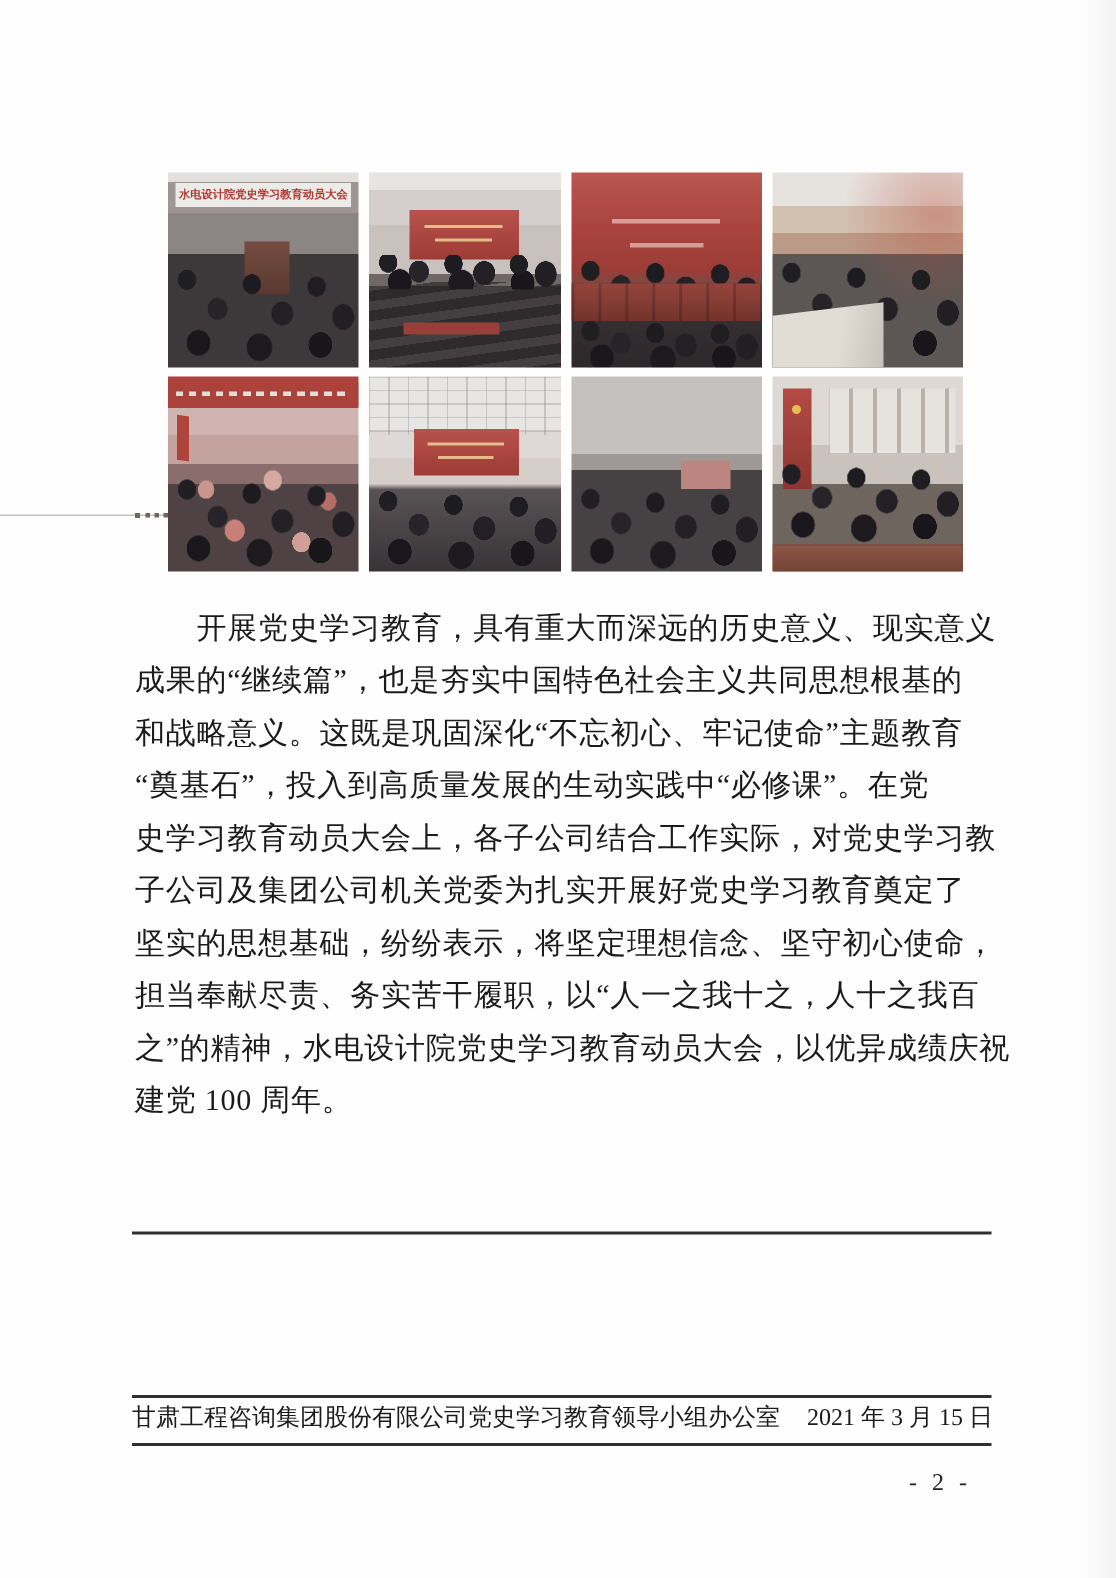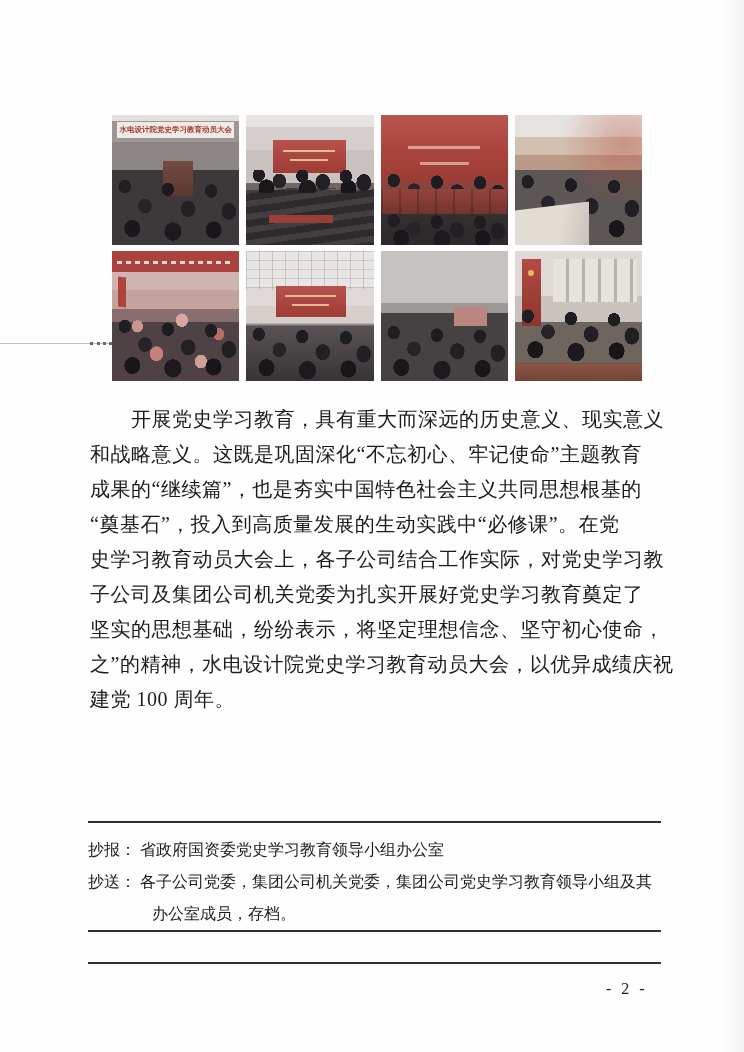--- a/index.html
+++ b/index.html
@@ -163,46 +163,38 @@
     <div class="photo p8">
       <div class="p8-windows"></div>
       <div class="p8-banner"></div>
       <div class="heads" style="top:40%;bottom:14%;"></div>
       <div class="p8-table"></div>
     </div>
   </div>
 
   <div class="body-text">
     <div class="line indent">开展党史学习教育，具有重大而深远的历史意义、现实意义</div>
+    <div class="line">成果的“继续篇”，也是夯实中国特色社会主义共同思想根基的</div>
     <div class="line">和战略意义。这既是巩固深化“不忘初心、牢记使命”主题教育</div>
-    <div class="line">成果的“继续篇”，也是夯实中国特色社会主义共同思想根基的</div>
     <div class="line">“奠基石”，投入到高质量发展的生动实践中“必修课”。在党</div>
     <div class="line">史学习教育动员大会上，各子公司结合工作实际，对党史学习教</div>
     <div class="line">子公司及集团公司机关党委为扎实开展好党史学习教育奠定了</div>
     <div class="line">坚实的思想基础，纷纷表示，将坚定理想信念、坚守初心使命，</div>
+    <div class="line">担当奉献尽责、务实苦干履职，以“人一之我十之，人十之我百</div>
     <div class="line">之”的精神，水电设计院党史学习教育动员大会，以优异成绩庆祝</div>
     <div class="line">建党 100 周年。</div>
   </div>
 
   <div class="rule rule-1"></div>
 
-  <div class="cc-block">
-    <div class="cc-row">
-      <span class="cc-label">抄报：</span>
-      <span class="cc-value">省政府国资委党史学习教育领导小组办公室</span>
-    </div>
-    <div class="cc-row">
-      <span class="cc-label">抄送：</span>
-      <span class="cc-value">
-        <div>各子公司党委，集团公司机关党委，集团公司党史学习教育领导小组及其</div>
-        <div class="cc-cont">办公室成员，存档。</div>
-      </span>
-    </div>
+
+  <div class="rule rule-2"></div>
+
+  <div class="issuer-row">
+    <span>甘肃工程咨询集团股份有限公司党史学习教育领导小组办公室</span>
+    <span>2021 年 3 月 15 日</span>
   </div>
 
-  <div class="rule rule-2"></div>
-
-
   <div class="rule rule-3"></div>
 
   <div class="page-number">- 2 -</div>
 
 </div>
 
 </body></html>

